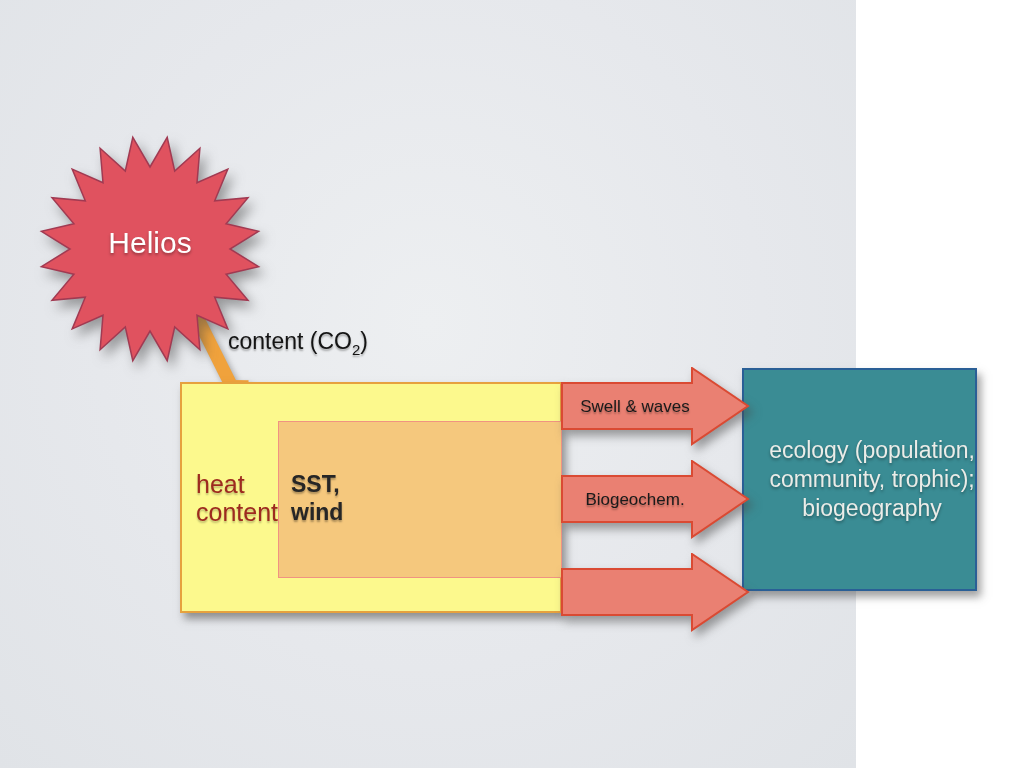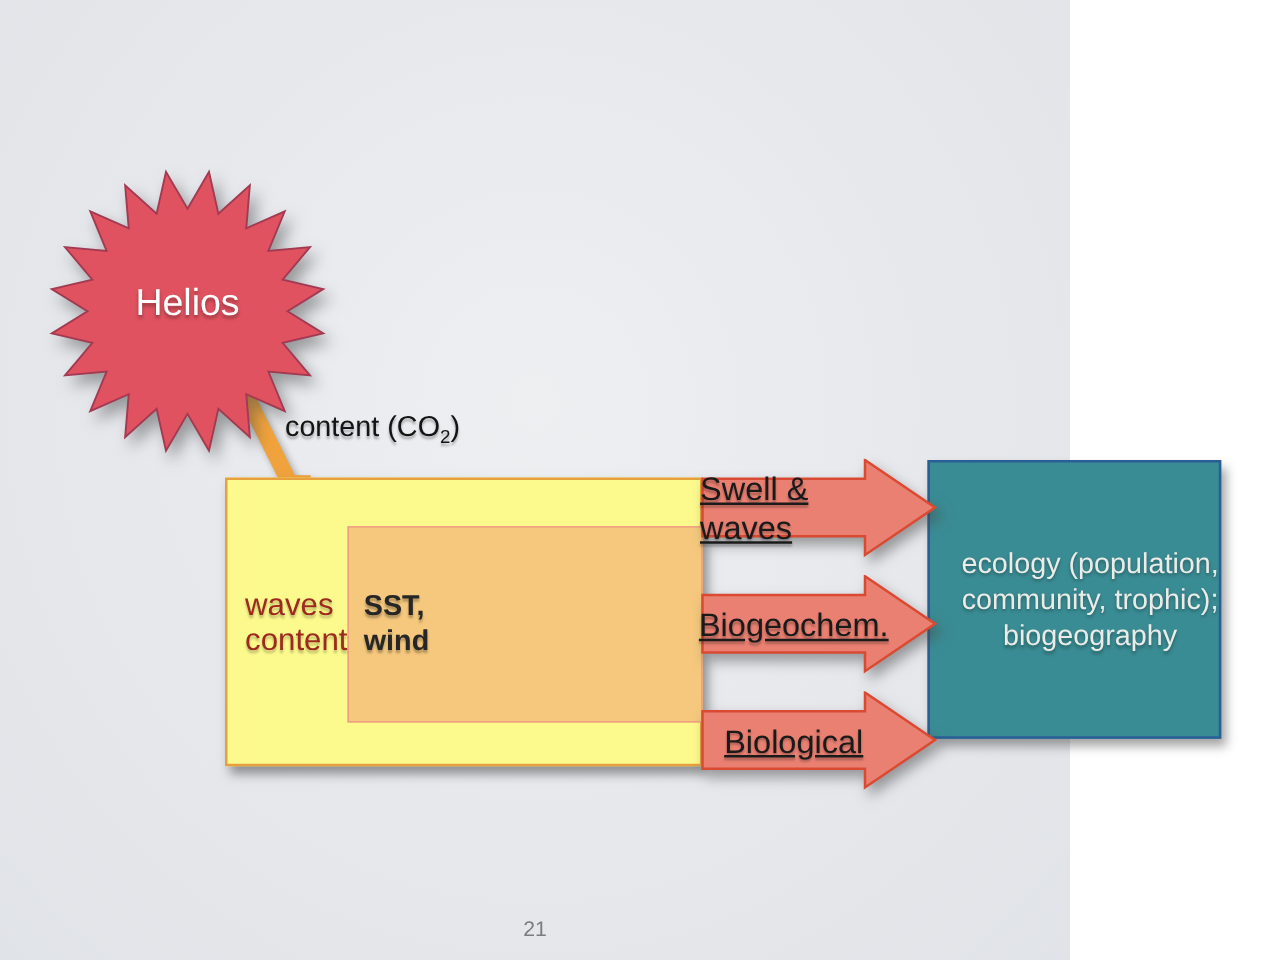--- a/index.html
+++ b/index.html
@@ -59,23 +59,22 @@
     font-size: 24px; line-height: 29px; color: #2a2a2a;
     text-align: center; white-space: pre-line;
     text-shadow: 0 2px 2px rgba(0,0,0,0.25);
   }
 
   
   .flow-svg { left: 560px; width: 192px; height: 80px; filter: drop-shadow(4px 6px 5px rgba(70,70,70,0.5)); z-index: 5; }
   .flow-label {
     left: 560px; width: 150px; height: 80px; z-index: 6;
     display: flex; align-items: center; justify-content: center;
-    font-size: 26px; color: #1a1a1a;
+    font-size: 17px; color: #1a1a1a;
     text-shadow: 0 2px 2px rgba(0,0,0,0.3);
-    text-decoration: underline;
   }
   .flow-0 { top: 367px; }
   .flow-1 { top: 460px; }
   .flow-2 { top: 553px; }
 
   
   .ecology-box {
     left: 742px; top: 368px; width: 231px; height: 219px; z-index: 4;
     background: #3a8c94; border: 2px solid #2a5f96;
     box-shadow: 4px 6px 8px rgba(70,70,70,0.5);
@@ -106,21 +105,21 @@
 
   <svg class="abs star-svg" width="236" height="242" viewBox="0 0 236 242">
     <polygon id="starburst-poly" fill="#e0525f" stroke="#a13a52" stroke-width="1.5" points="118.0,39.0 135.2,9.4 142.7,43.0 167.9,20.3 165.0,54.7 195.8,41.1 182.7,72.8 216.0,69.7 194.1,95.7 226.6,103.3 198.0,121.0 226.6,138.7 194.1,146.3 216.0,172.3 182.7,169.2 195.8,200.9 165.0,187.3 167.9,221.7 142.7,199.0 135.2,232.6 118.0,203.0 100.8,232.6 93.3,199.0 68.1,221.7 71.0,187.3 40.2,200.9 53.3,169.2 20.0,172.3 41.9,146.3 9.4,138.7 38.0,121.0 9.4,103.3 41.9,95.7 20.0,69.7 53.3,72.8 40.2,41.1 71.0,54.7 68.1,20.3 93.3,43.0 100.8,9.4"></polygon>
   </svg>
   <div class="abs helios-label">Helios</div>
 
   <div class="abs people-label"><span>content (CO</span><sub>2</sub><span>)</span></div>
 
   <div class="abs heat-box"></div>
   <div class="abs sst-box"></div>
-  <div class="abs heat-label">waves
+  <div class="abs heat-label">heat
 content</div>
   <div class="abs sst-label">SST,
 wind</div>
 
   <div class="abs ecology-box">
     <div class="ecology-label">ecology (population,
 community, trophic);
 biogeography</div>
   </div>
 
@@ -130,17 +129,15 @@
   <div class="abs flow-label flow-0">Swell &amp; waves</div>
 
   <svg class="abs flow-svg flow-1" viewBox="0 0 192 80">
     <polygon points="2,16 132,16 132,1 188,39 132,77 132,62 2,62" fill="#ea8072" stroke="#da4a33" stroke-width="2"></polygon>
   </svg>
   <div class="abs flow-label flow-1">Biogeochem.</div>
 
   <svg class="abs flow-svg flow-2" viewBox="0 0 192 80">
     <polygon points="2,16 132,16 132,1 188,39 132,77 132,62 2,62" fill="#ea8072" stroke="#da4a33" stroke-width="2"></polygon>
   </svg>
-  <div class="abs flow-label flow-2">Biological</div>
 
-  <div class="abs page-number">21</div>
 
 </div>
 
 </body></html>

